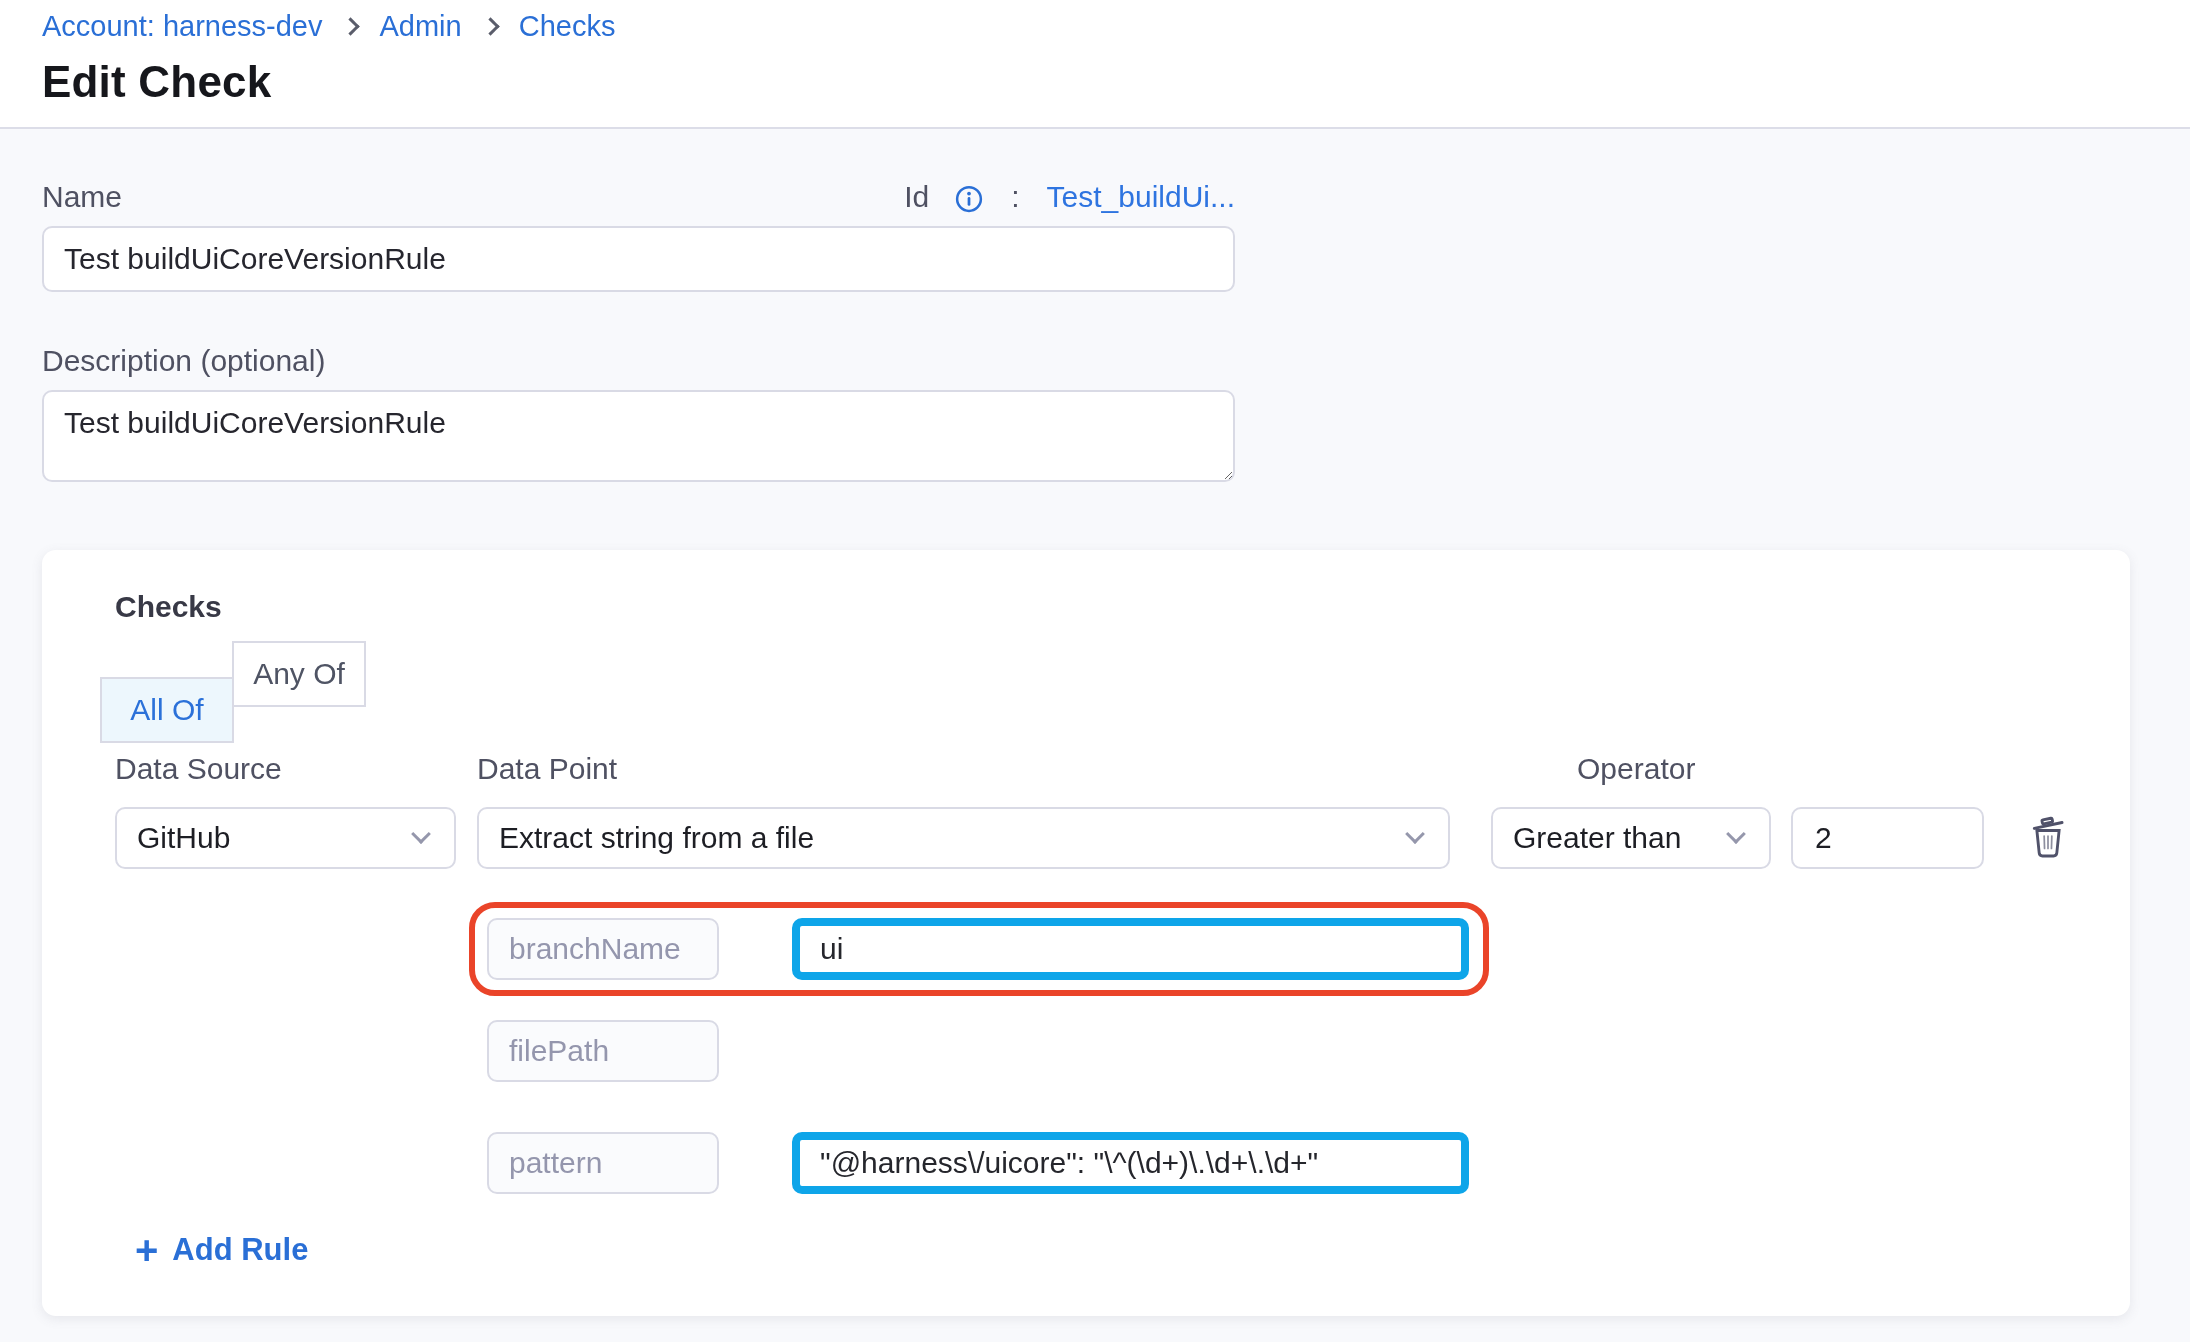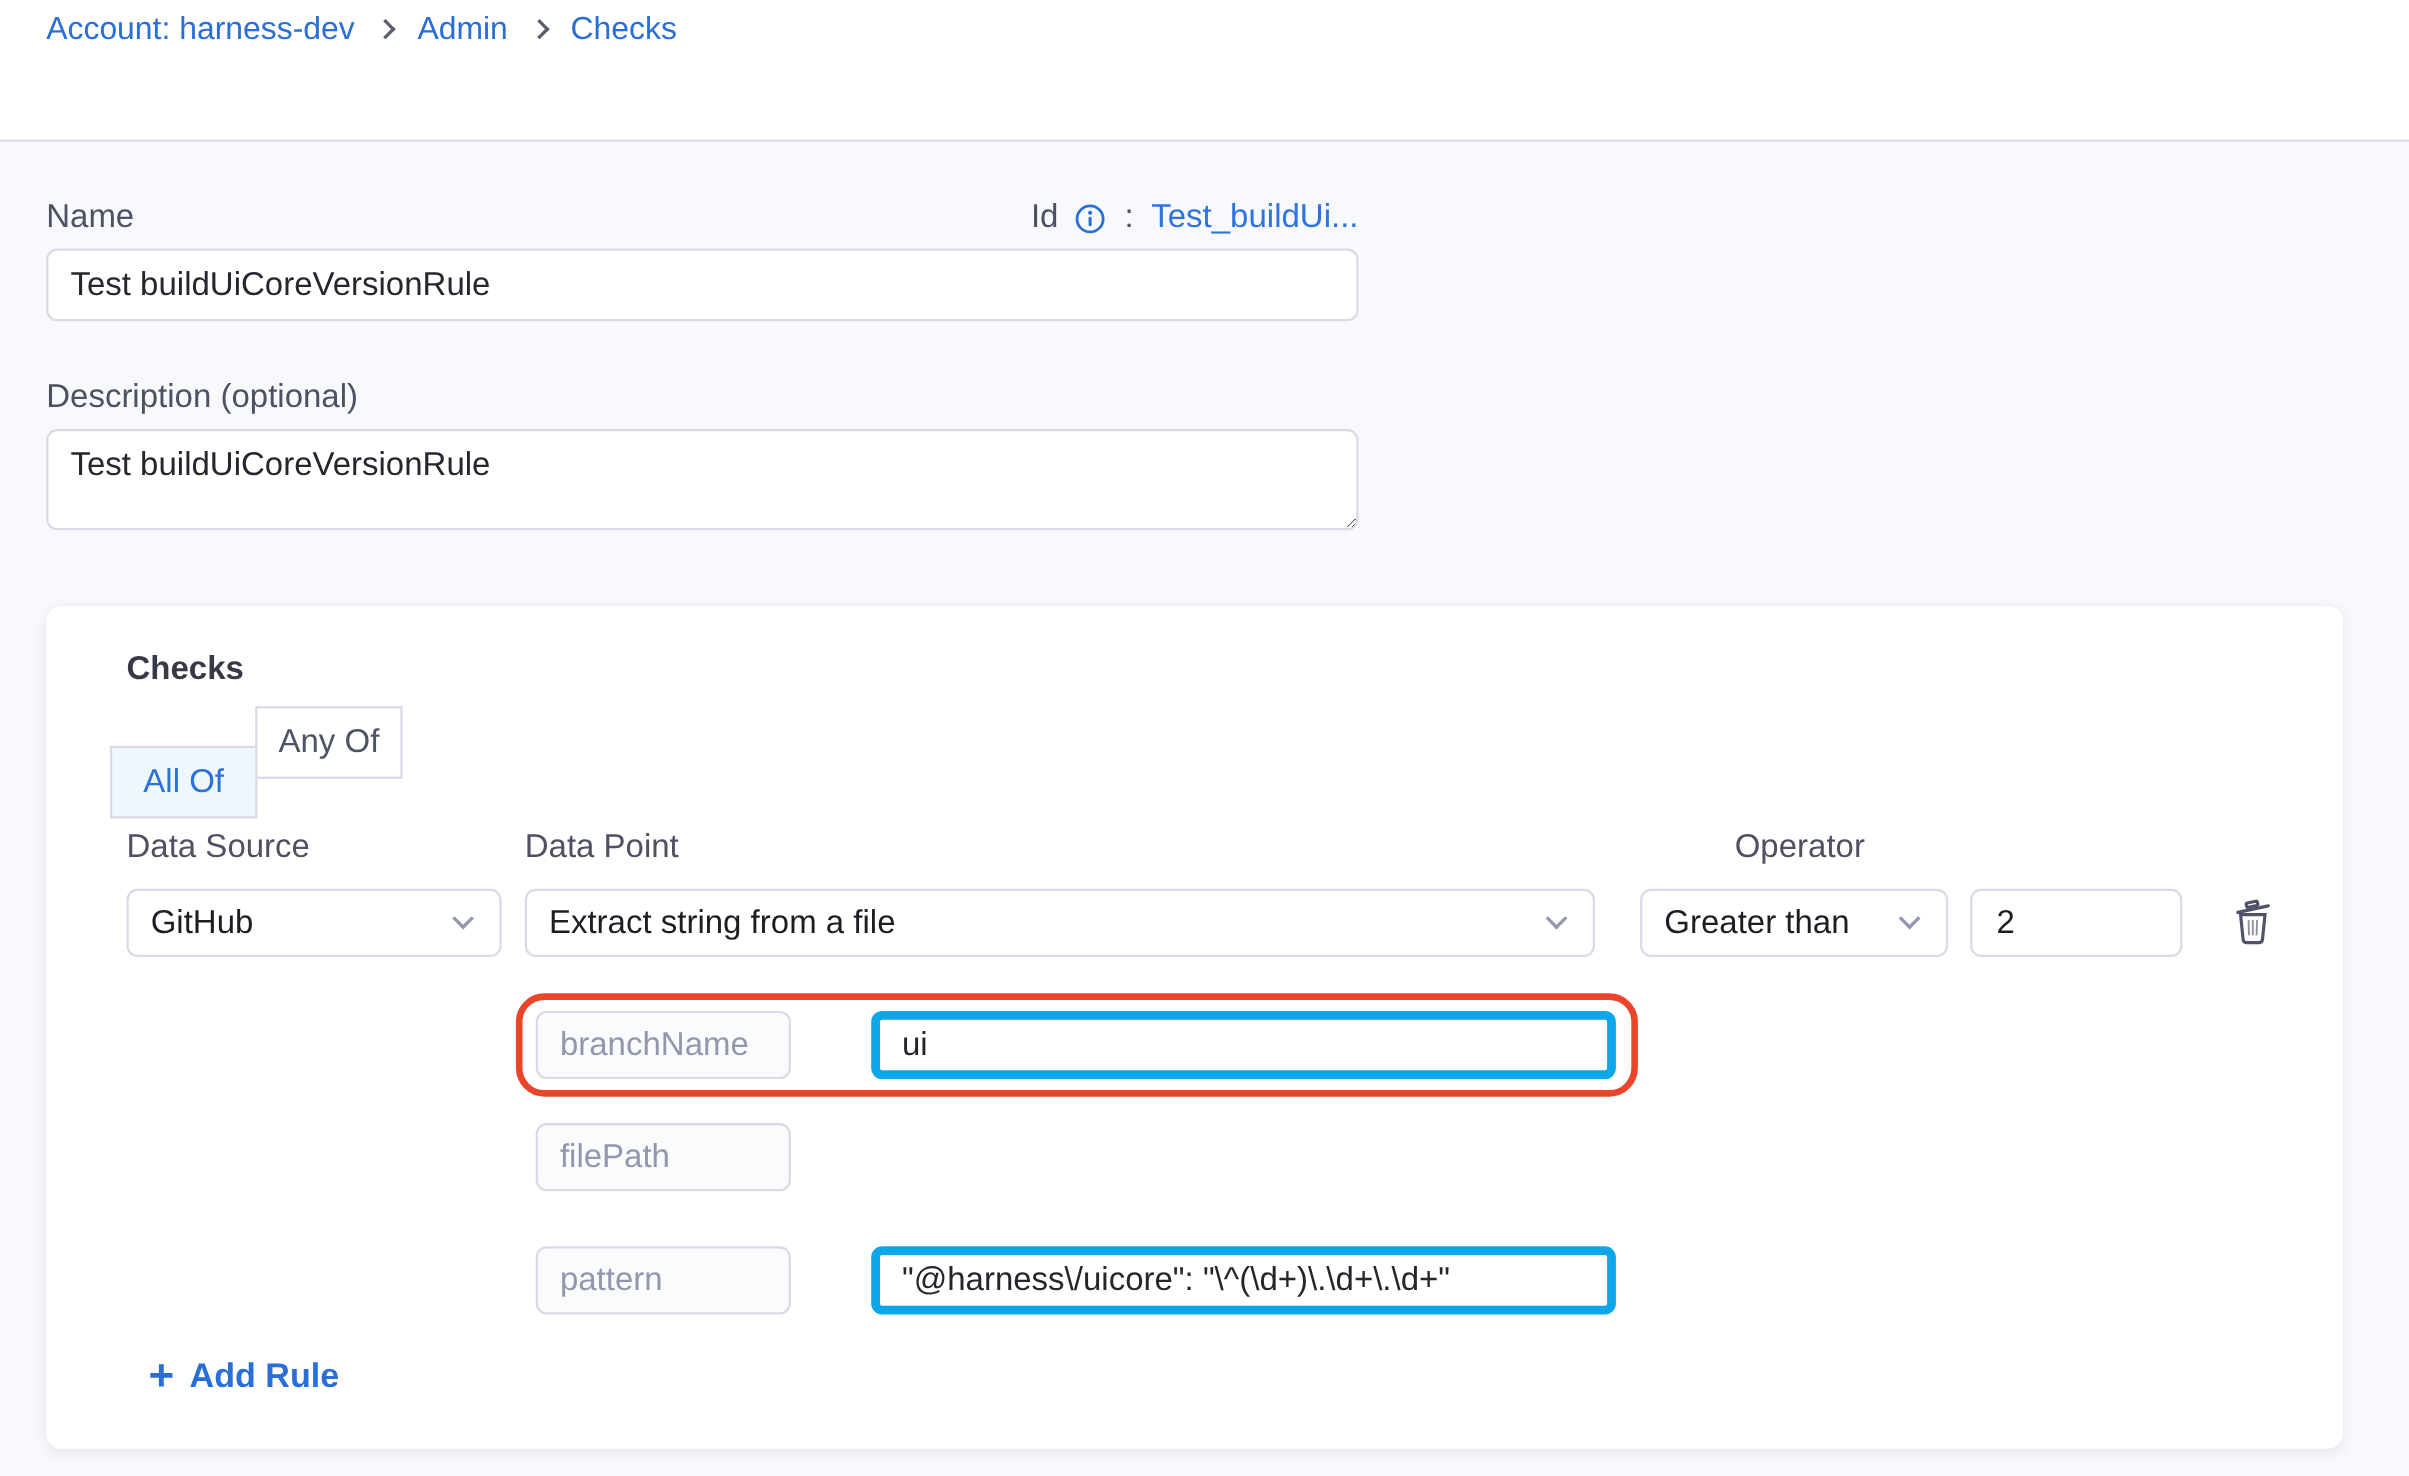--- a/index.html
+++ b/index.html
@@ -22,21 +22,21 @@
     border-top: 3px solid #5a5d6b; border-right: 3px solid #5a5d6b;
     transform: rotate(45deg); margin: 0 4px;
   }
   .page-title { margin-top: 14px; font-size: 44px; font-weight: 700; color: #16171c; letter-spacing: 0.2px; }
 
   
   .content { padding: 51px 0 0 42px; }
   .form-col { width: 1193px; }
   .label-row { display: flex; justify-content: space-between; align-items: center; height: 34px; }
   .field-label { font-size: 30px; color: #4f5162; font-weight: 500; }
-  .id-group { display: flex; align-items: center; gap: 14px; font-size: 30px; }
+  .id-group { display: flex; align-items: center; gap: 25px; font-size: 30px; }
   .id-label { color: #4f5162; }
   .id-colon { color: #4f5162; margin: 0 2px; }
   .id-link { color: #2e74e0; cursor: pointer; }
   .info-icon { display: inline-flex; margin-top: 3px; }
 
   .text-input {
     width: 100%; height: 66px; margin-top: 12px;
     border: 2px solid #d9dae5; border-radius: 10px;
     font-family: inherit; font-size: 30px; color: #26262e;
     padding: 0 20px; background: #ffffff; outline: none;
@@ -125,20 +125,21 @@
 <body>
 
 <div class="header">
   <div class="breadcrumb">
     <a class="crumb">Account: harness-dev</a>
     <span class="crumb-sep"></span>
     <a class="crumb">Admin</a>
     <span class="crumb-sep"></span>
     <a class="crumb">Checks</a>
   </div>
+  <div class="page-title">Edit Check</div>
 </div>
 
 <div class="content">
   <div class="form-col">
 
     <div class="label-row">
       <span class="field-label">Name</span>
       <span class="id-group">
         <span class="id-label">Id</span>
         <span class="info-icon">

